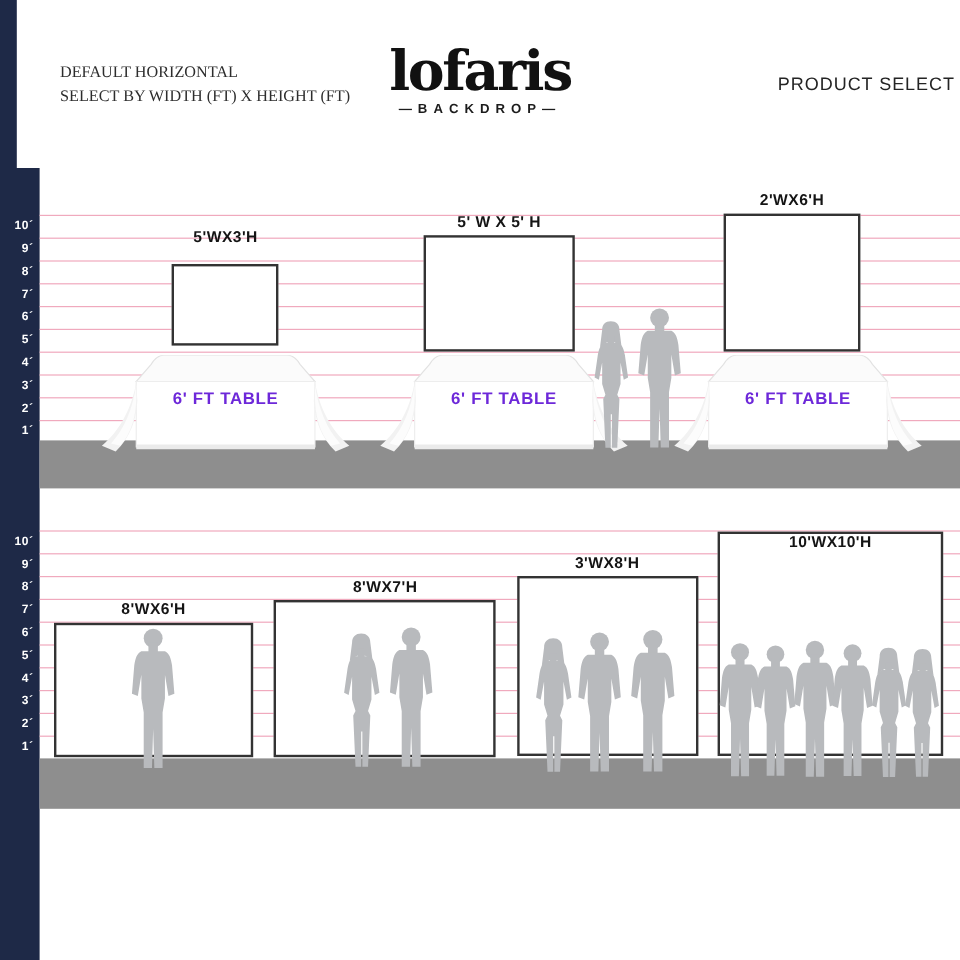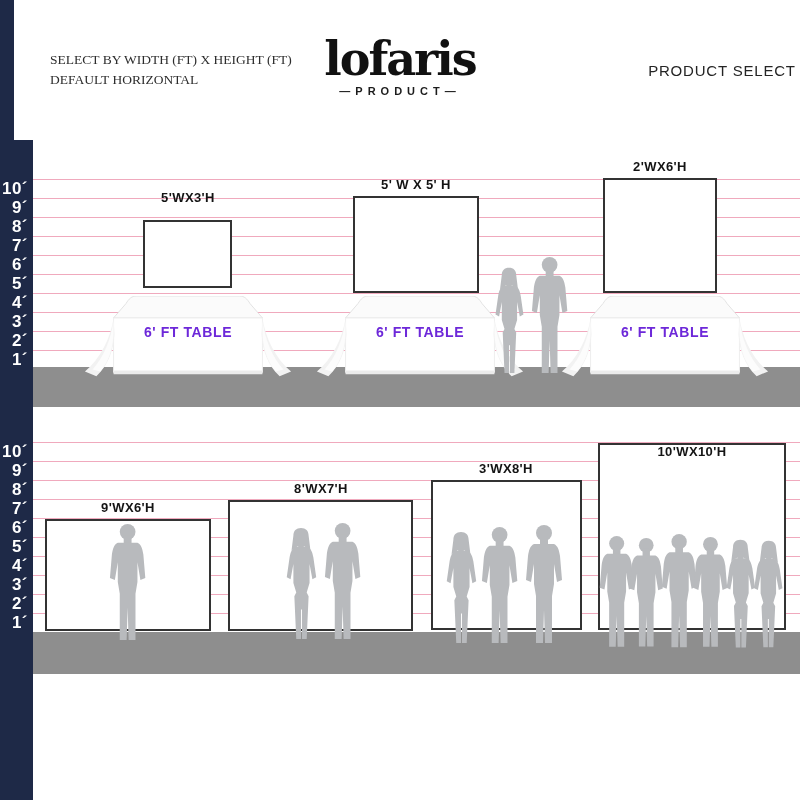--- a/index.html
+++ b/index.html
@@ -5,21 +5,21 @@
   html,body{margin:0;padding:0;background:#ffffff;}
   .canvas{position:relative;width:800px;height:800px;background:#ffffff;overflow:hidden;
           font-family:"Liberation Sans",sans-serif;}
   
   .bar-thin{position:absolute;left:0;top:0;width:14px;height:800px;background:#1e2947;}
   .bar-wide{position:absolute;left:0;top:140px;width:33px;height:660px;background:#1e2947;}
   
   .rline{position:absolute;left:33px;right:0;height:1.4px;background:#f0a9bd;z-index:1;}
   
   .rlabel{position:absolute;left:0;width:28px;text-align:right;color:#ffffff;
-          font-size:17px;font-weight:600;line-height:14px;z-index:3;letter-spacing:.5px;}
+          font-size:10px;font-weight:600;line-height:14px;z-index:3;letter-spacing:.5px;}
   
   .floor{position:absolute;left:33px;right:0;background:#8e8e8e;z-index:2;}
   
   .bd{position:absolute;background:#ffffff;border:2px solid #333333;box-sizing:border-box;z-index:4;}
   .bd-label{position:absolute;transform:translateX(-50%);white-space:nowrap;color:#141414;
             font-size:13px;font-weight:600;letter-spacing:.4px;z-index:4;}
   
   .table-svg{position:absolute;z-index:5;}
   .table-label{position:absolute;transform:translateX(-50%);white-space:nowrap;color:#6d28d9;
                font-size:14px;font-weight:700;letter-spacing:.6px;z-index:6;}
@@ -64,26 +64,26 @@
     </g>
   </defs>
 </svg>
 
 <div class="canvas">
 
   <div class="bar-thin"></div>
   <div class="bar-wide"></div>
 
   <div class="hdr-left">
+    <div>DEFAULT HORIZONTAL</div>
     <div>SELECT BY WIDTH (FT) X HEIGHT (FT)</div>
-    <div>DEFAULT HORIZONTAL</div>
   </div>
   <div class="logo">
     <div class="logo-word">lofaris</div>
-    <div class="logo-sub">—PRODUCT—</div>
+    <div class="logo-sub">—BACKDROP—</div>
   </div>
   <div class="hdr-right">PRODUCT SELECT</div>
 
   <div class="rline" style="top:179px"></div>
   <div class="rline" style="top:198px"></div>
   <div class="rline" style="top:217px"></div>
   <div class="rline" style="top:236px"></div>
   <div class="rline" style="top:255px"></div>
   <div class="rline" style="top:274px"></div>
   <div class="rline" style="top:293px"></div>
@@ -149,21 +149,21 @@
   <div class="rlabel" style="top:502px">7´</div>
   <div class="rlabel" style="top:521px">6´</div>
   <div class="rlabel" style="top:540px">5´</div>
   <div class="rlabel" style="top:559px">4´</div>
   <div class="rlabel" style="top:578px">3´</div>
   <div class="rlabel" style="top:597px">2´</div>
   <div class="rlabel" style="top:616px">1´</div>
   <div class="floor" style="top:632px;height:42px"></div>
 
   <div class="bd" style="left:45px;top:519px;width:166px;height:112px"></div>
-  <div class="bd-label" style="left:128px;top:500px">9'WX6'H</div>
+  <div class="bd-label" style="left:128px;top:500px">8'WX6'H</div>
   <div class="bd" style="left:228px;top:500px;width:185px;height:131px"></div>
   <div class="bd-label" style="left:321px;top:481px">8'WX7'H</div>
   <div class="bd" style="left:431px;top:480px;width:151px;height:150px"></div>
   <div class="bd-label" style="left:506px;top:461px">3'WX8'H</div>
   <div class="bd" style="left:598px;top:443px;width:188px;height:187px"></div>
   <div class="bd-label" style="left:692px;top:444px">10'WX10'H</div>
 
   <svg class="sil" style="left:105px;top:523px" width="46" height="118" viewBox="0 0 46 118">
     <g transform="translate(1,0) scale(0.983)">
         <use href="#g-man"></use>

